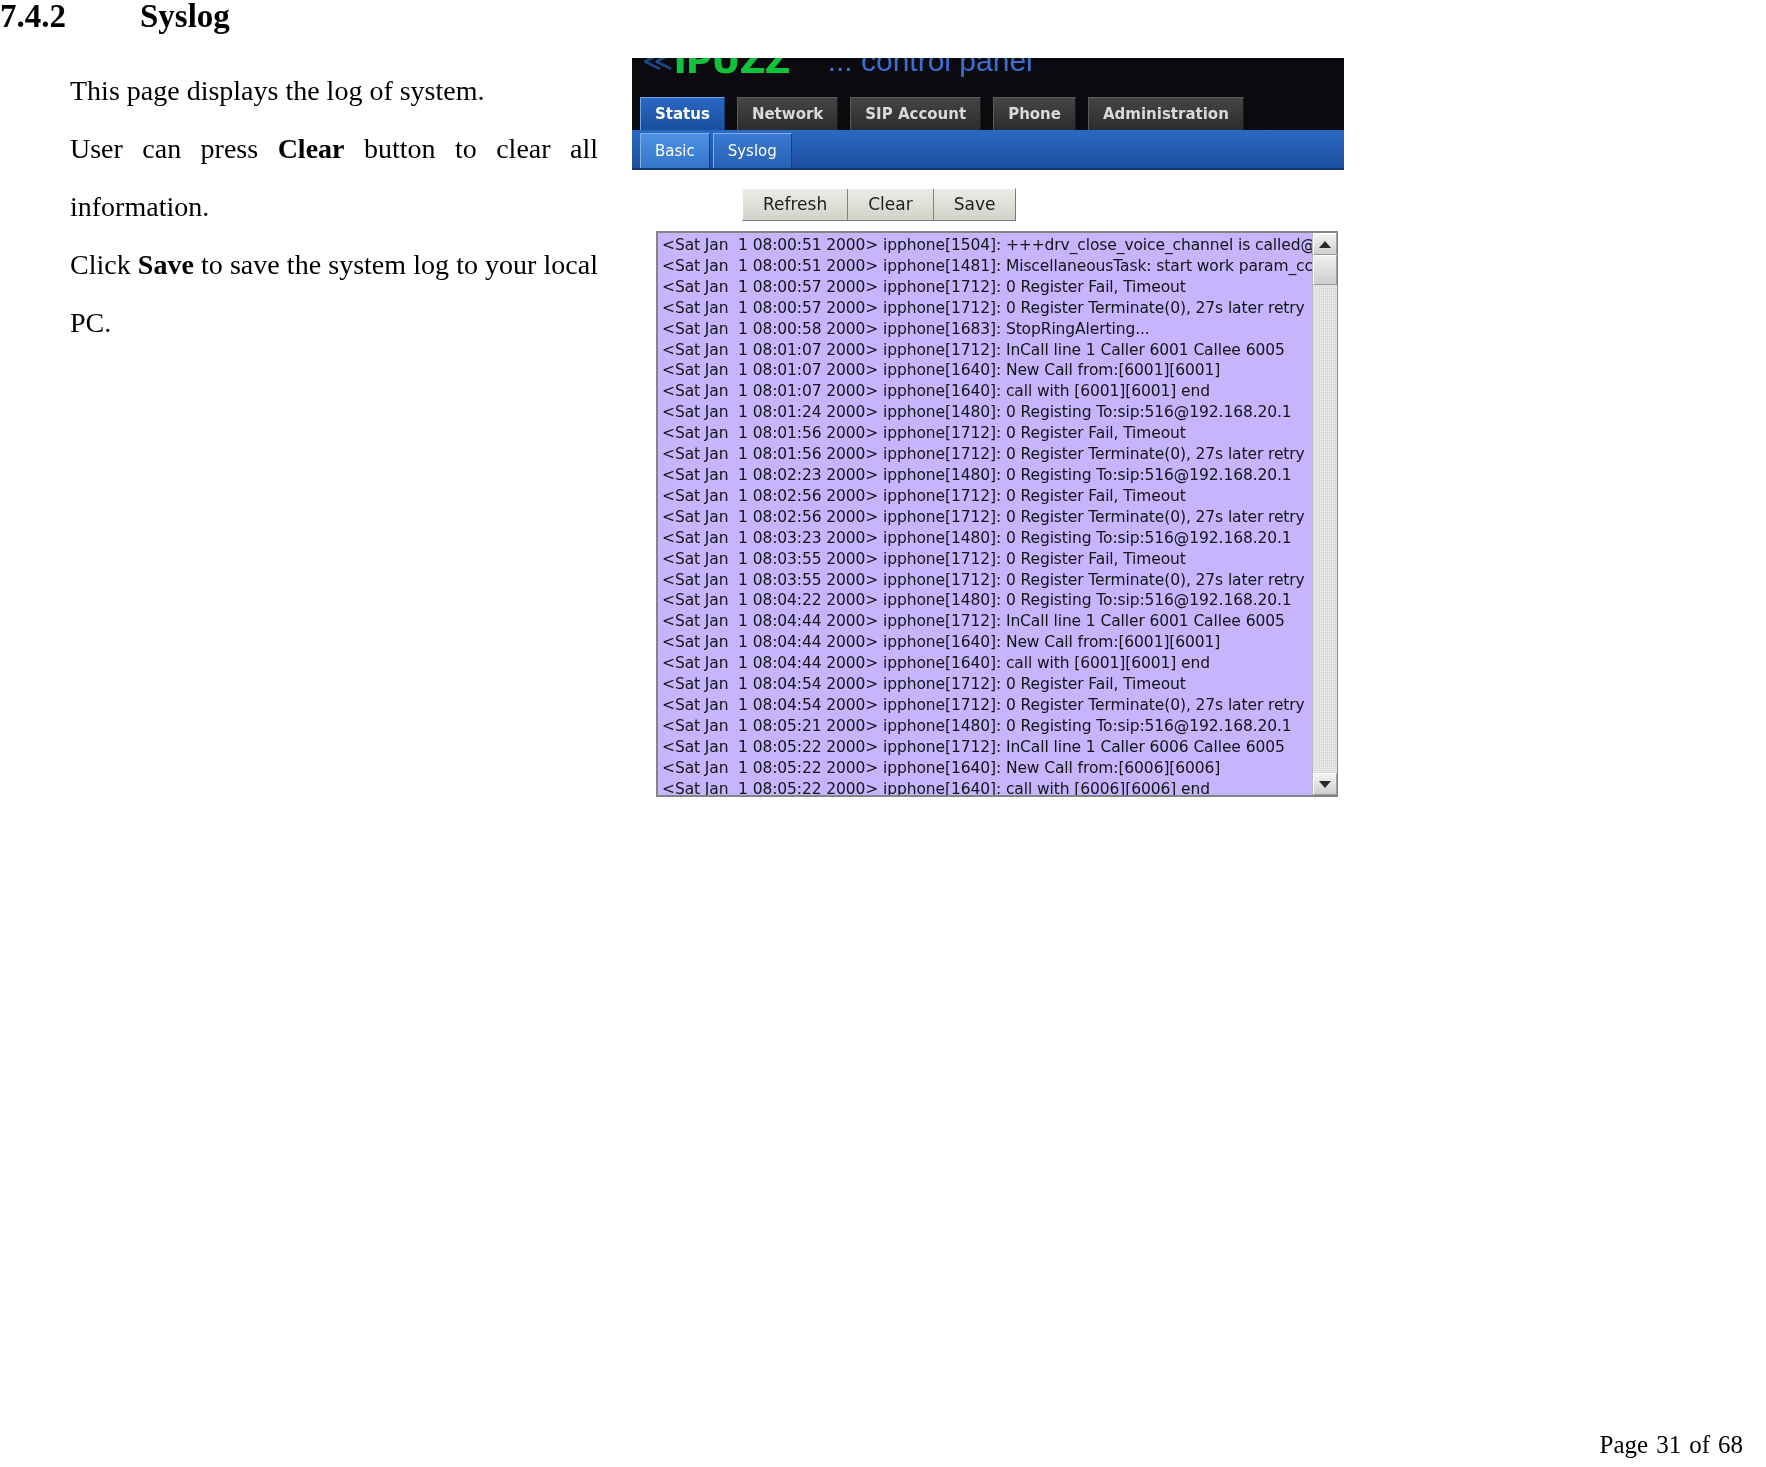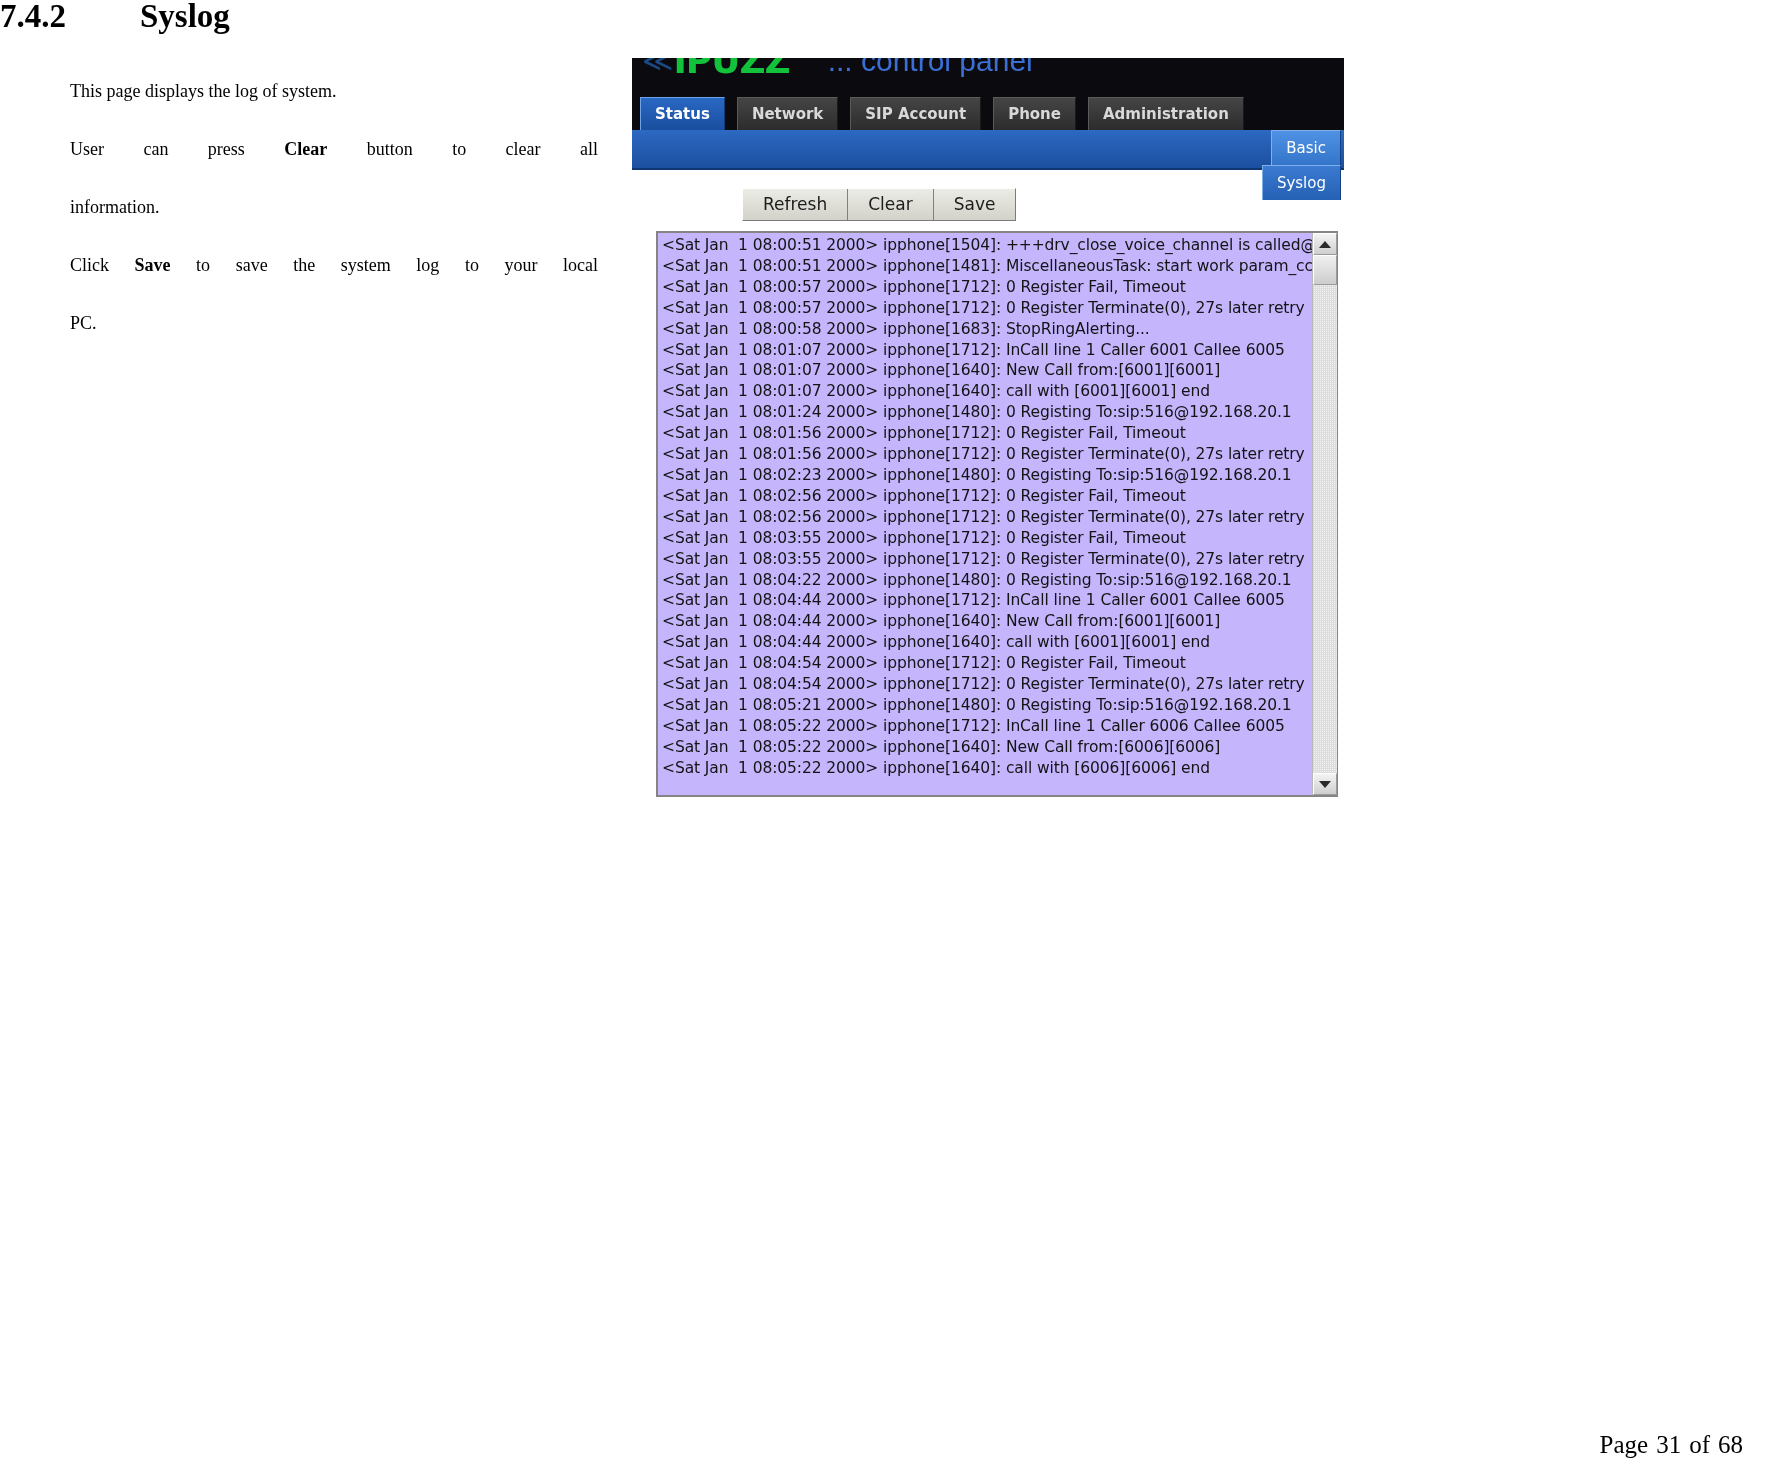--- a/index.html
+++ b/index.html
@@ -31,21 +31,21 @@
 
   
   .body-col {
     position: absolute;
     left: 70px;
     top: 62px;
     width: 528px;
   }
   .para {
     font-family: "Liberation Serif", serif;
-    font-size: 18px;
+    font-size: 28px;
     line-height: 58px;
     color: #000;
     margin: 0;
   }
   .para.just { text-align: justify; text-align-last: justify; }
   .para b { font-weight: bold; }
 
   
   .shot {
     position: absolute;
@@ -132,21 +132,20 @@
   
   .subtabstrip {
     height: 40px;
     background: #1f5bb5;
     background-image: linear-gradient(#2c69c2, #1c4f9f);
     display: flex;
     align-items: flex-end;
     padding-left: 8px;
     box-sizing: border-box;
     border-bottom: 2px solid #0f3670;
-    flex-direction: column;
   }
   .subtab {
     height: 34px;
     line-height: 34px;
     padding: 0 14px;
     margin-right: 3px;
     font-family: "DejaVu Sans", sans-serif;
     font-size: 15px;
     color: #ffffff;
     background: #2f6fc6;
@@ -332,20 +331,21 @@
           <div class="logline">&lt;Sat Jan  1 08:00:58 2000&gt; ipphone[1683]: StopRingAlerting...</div>
           <div class="logline">&lt;Sat Jan  1 08:01:07 2000&gt; ipphone[1712]: InCall line 1 Caller 6001 Callee 6005</div>
           <div class="logline">&lt;Sat Jan  1 08:01:07 2000&gt; ipphone[1640]: New Call from:[6001][6001]</div>
           <div class="logline">&lt;Sat Jan  1 08:01:07 2000&gt; ipphone[1640]: call with [6001][6001] end</div>
           <div class="logline">&lt;Sat Jan  1 08:01:24 2000&gt; ipphone[1480]: 0 Registing To:sip:516@192.168.20.1</div>
           <div class="logline">&lt;Sat Jan  1 08:01:56 2000&gt; ipphone[1712]: 0 Register Fail, Timeout</div>
           <div class="logline">&lt;Sat Jan  1 08:01:56 2000&gt; ipphone[1712]: 0 Register Terminate(0), 27s later retry</div>
           <div class="logline">&lt;Sat Jan  1 08:02:23 2000&gt; ipphone[1480]: 0 Registing To:sip:516@192.168.20.1</div>
           <div class="logline">&lt;Sat Jan  1 08:02:56 2000&gt; ipphone[1712]: 0 Register Fail, Timeout</div>
           <div class="logline">&lt;Sat Jan  1 08:02:56 2000&gt; ipphone[1712]: 0 Register Terminate(0), 27s later retry</div>
+          <div class="logline">&lt;Sat Jan  1 08:03:23 2000&gt; ipphone[1480]: 0 Registing To:sip:516@192.168.20.1</div>
           <div class="logline">&lt;Sat Jan  1 08:03:55 2000&gt; ipphone[1712]: 0 Register Fail, Timeout</div>
           <div class="logline">&lt;Sat Jan  1 08:03:55 2000&gt; ipphone[1712]: 0 Register Terminate(0), 27s later retry</div>
           <div class="logline">&lt;Sat Jan  1 08:04:22 2000&gt; ipphone[1480]: 0 Registing To:sip:516@192.168.20.1</div>
           <div class="logline">&lt;Sat Jan  1 08:04:44 2000&gt; ipphone[1712]: InCall line 1 Caller 6001 Callee 6005</div>
           <div class="logline">&lt;Sat Jan  1 08:04:44 2000&gt; ipphone[1640]: New Call from:[6001][6001]</div>
           <div class="logline">&lt;Sat Jan  1 08:04:44 2000&gt; ipphone[1640]: call with [6001][6001] end</div>
           <div class="logline">&lt;Sat Jan  1 08:04:54 2000&gt; ipphone[1712]: 0 Register Fail, Timeout</div>
           <div class="logline">&lt;Sat Jan  1 08:04:54 2000&gt; ipphone[1712]: 0 Register Terminate(0), 27s later retry</div>
           <div class="logline">&lt;Sat Jan  1 08:05:21 2000&gt; ipphone[1480]: 0 Registing To:sip:516@192.168.20.1</div>
           <div class="logline">&lt;Sat Jan  1 08:05:22 2000&gt; ipphone[1712]: InCall line 1 Caller 6006 Callee 6005</div>

